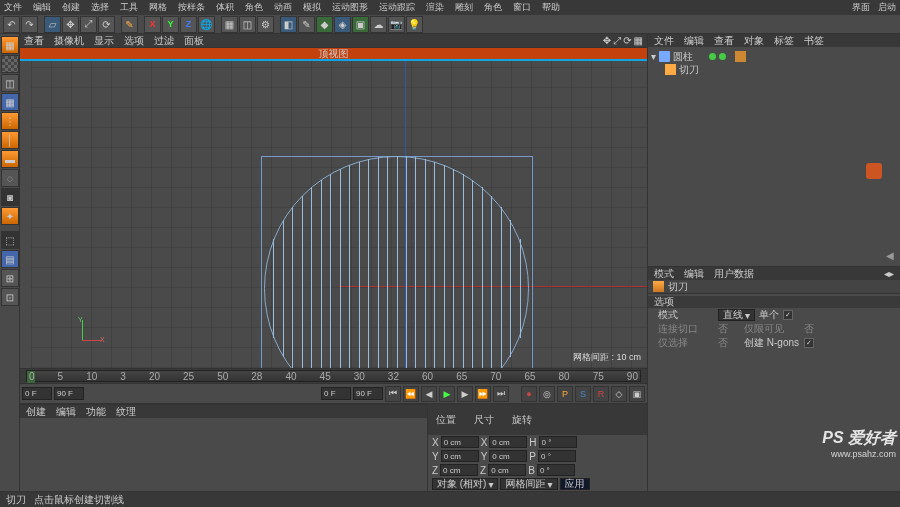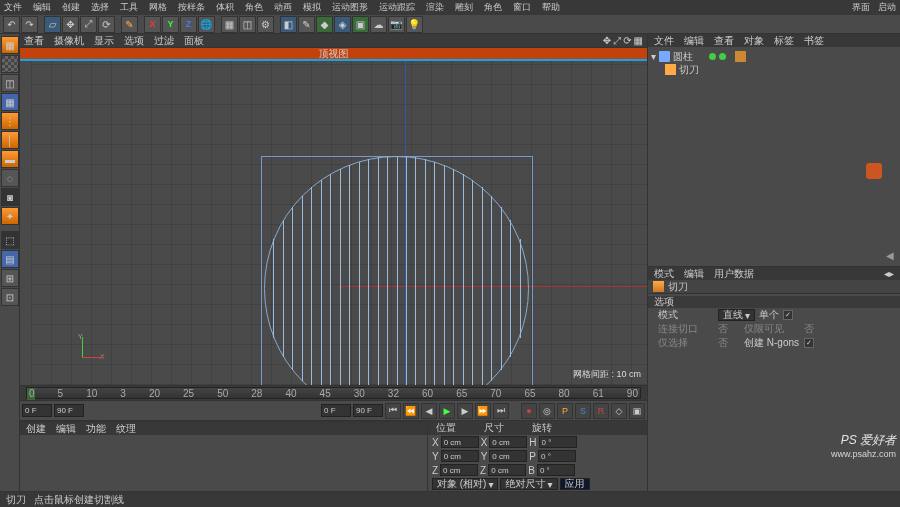--- a/index.html
+++ b/index.html
@@ -46,21 +46,21 @@
 .tl-track { flex: 1; height: 12px; background: linear-gradient(#444, #333); margin: 0 4px; position: relative; border: 1px solid #222; }
 .tl-ticks { position: absolute; inset: 0; font-size: 7px; color: #aaa; display: flex; justify-content: space-between; padding: 0 2px; }
 .tl-marker { position: absolute; width: 8px; height: 12px; background: #3a663a; left: 0; }
 .tctrl { height: 20px; background: #4a4a4a; display: flex; align-items: center; padding: 2px; gap: 2px; border-bottom: 1px solid #333; }
 .tfield { width: 30px; height: 13px; background: #333; border: 1px solid #222; color: #ccc; font-size: 8px; padding: 0 2px; }
 .playbtn { width: 16px; height: 16px; background: #444; border: 1px solid #333; display: flex; align-items: center; justify-content: center; font-size: 9px; }
 .playbtn.grn { color: #44ff44; }
 .matpanel { height: 40px; background: #4a4a4a; border-top: 1px solid #333; }
 .mattabs { display: flex; background: #383838; height: 13px; gap: 10px; padding: 0 6px; font-size: 9px; align-items: center; }
 .coord-panel { width: 220px; background: #4a4a4a; border-left: 1px solid #333; display: flex; flex-direction: column; }
-.coord-tabs { display: flex; background: #383838; height: 14px; gap: 28px; padding: 0 8px; font-size: 9px; align-items: center; }
+.coord-tabs { display: flex; background: #383838; height: 31px; gap: 18px; padding: 0 8px; font-size: 9px; align-items: center; }
 .coord-row { display: flex; gap: 2px; padding: 1px 4px; align-items: center; font-size: 8px; }
 .coord-row span { color: #ccc; }
 .nfield { width: 38px; height: 12px; background: #333; border: 1px solid #222; color: #ccc; font-size: 8px; padding: 0 2px; }
 .right { width: 253px; background: #4a4a4a; display: flex; flex-direction: column; border-left: 1px solid #333; }
 .obj-tabs { display: flex; background: #383838; height: 13px; gap: 10px; padding: 0 6px; font-size: 9px; align-items: center; }
 .obj-tree { flex: 1; background: #4a4a4a; padding: 3px; font-size: 9px; max-height: 226px; position: relative; }
 .tree-row { display: flex; align-items: center; gap: 3px; height: 13px; }
 .tree-ico { width: 11px; height: 11px; }
 .tree-ico.cyl { background: #77aaff; border-radius: 1px; }
 .dot-g { width: 7px; height: 7px; border-radius: 50%; background: #44cc44; }
@@ -70,21 +70,21 @@
 .attr-title { background: #444; height: 14px; display: flex; align-items: center; padding: 0 5px; gap: 4px; border-bottom: 1px solid #333; }
 .attr-ico { width: 11px; height: 11px; background: linear-gradient(#ffaa44,#cc7722); }
 .attr-section { background: #3a3a3a; height: 12px; padding: 0 6px; display: flex; align-items: center; margin-top: 2px; }
 .attr-row { display: flex; align-items: center; gap: 4px; padding: 2px 10px; height: 14px; }
 .attr-lbl { width: 56px; color: #ccc; }
 .dropdown { background: #333; border: 1px solid #222; height: 12px; padding: 0 4px; display: flex; align-items: center; gap: 2px; }
 .chk { width: 10px; height: 10px; background: #333; border: 1px solid #666; display: inline-flex; align-items: center; justify-content: center; font-size: 7px; color: #ccc; }
 .attr-off { color: #888; }
 .statusbar { height: 16px; background: #383838; border-top: 1px solid #333; display: flex; align-items: center; padding: 0 6px; font-size: 9px; gap: 8px; }
 .watermark { position: absolute; right: 4px; bottom: 48px; text-align: right; pointer-events: none; }
-.watermark .logo { font-size: 12px; color: rgba(255,255,255,.85); font-weight: normal; font-style: italic; }
+.watermark .logo { font-size: 16px; color: rgba(255,255,255,.85); font-weight: bold; font-style: italic; }
 .watermark .url { font-size: 9px; color: rgba(255,255,255,.75); }
 .fxbox { position: absolute; right: 18px; top: 116px; width: 16px; height: 16px; background: #cc5522; border-radius: 3px; }
 .arrow-r { position: absolute; right: 1px; top: 250px; width: 13px; height: 13px; }
 .arrow-r::before { content: '◀'; color: #999; font-size: 10px; }
 .bottom-wrap { display: flex; }
 </style>
 </head>
 <body>
 
 <div class="menubar">
@@ -238,21 +238,21 @@
             <span>28</span>
             <span>40</span>
             <span>45</span>
             <span>30</span>
             <span>32</span>
             <span>60</span>
             <span>65</span>
             <span>70</span>
             <span>65</span>
             <span>80</span>
-            <span>61</span>
+            <span>75</span>
             <span>90</span>
           </div>
       </div>
     </div>
     <div class="tctrl">
       <input class="tfield" value="0 F" style="">
       <input class="tfield" value="90 F" style="">
       <div style="flex:1"></div>
       <input class="tfield" value="0 F" style="">
       <input class="tfield" value="90 F" style="">
@@ -307,21 +307,21 @@
         <div class="coord-row">
           <span>Z</span>
             <input class="nfield" value="0 cm" style="">
           <span>Z</span>
             <input class="nfield" value="0 cm" style="">
           <span>B</span>
             <input class="nfield" value="0 °" style="">
         </div>
         <div class="coord-row">
           <div class="dropdown"><span>对象 (相对)</span>▾</div>
-          <div class="dropdown"><span>绝对尺寸</span>▾</div>
+          <div class="dropdown"><span>网格间距</span>▾</div>
           <div class="dropdown" style="background:#0f172a">
               <span>应用</span>
             </div>
         </div>
       </div>
     </div>
   </div>
 
   <div class="right">
     <div class="obj-tabs">

